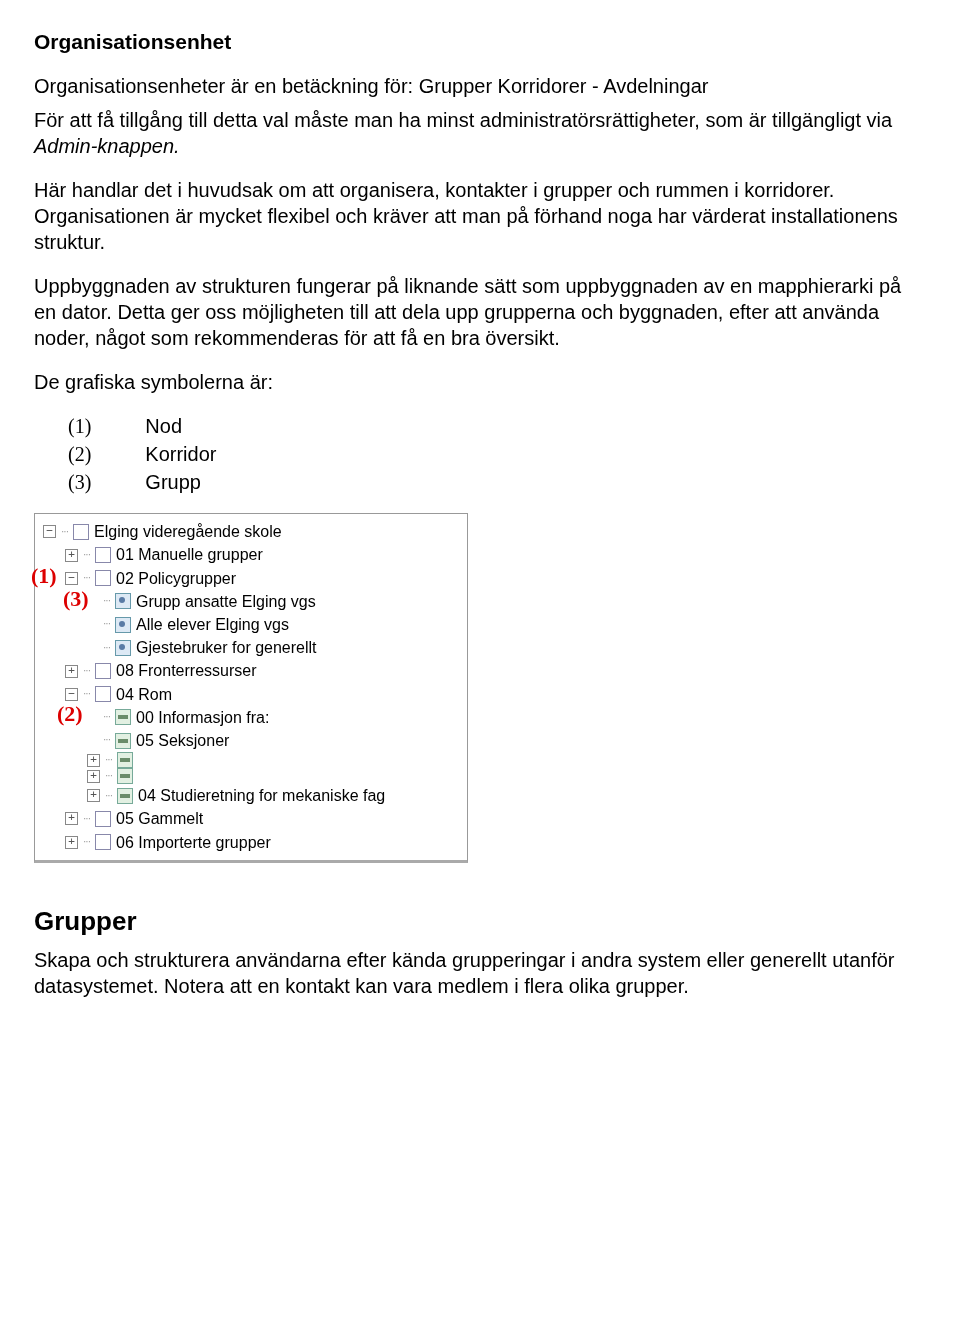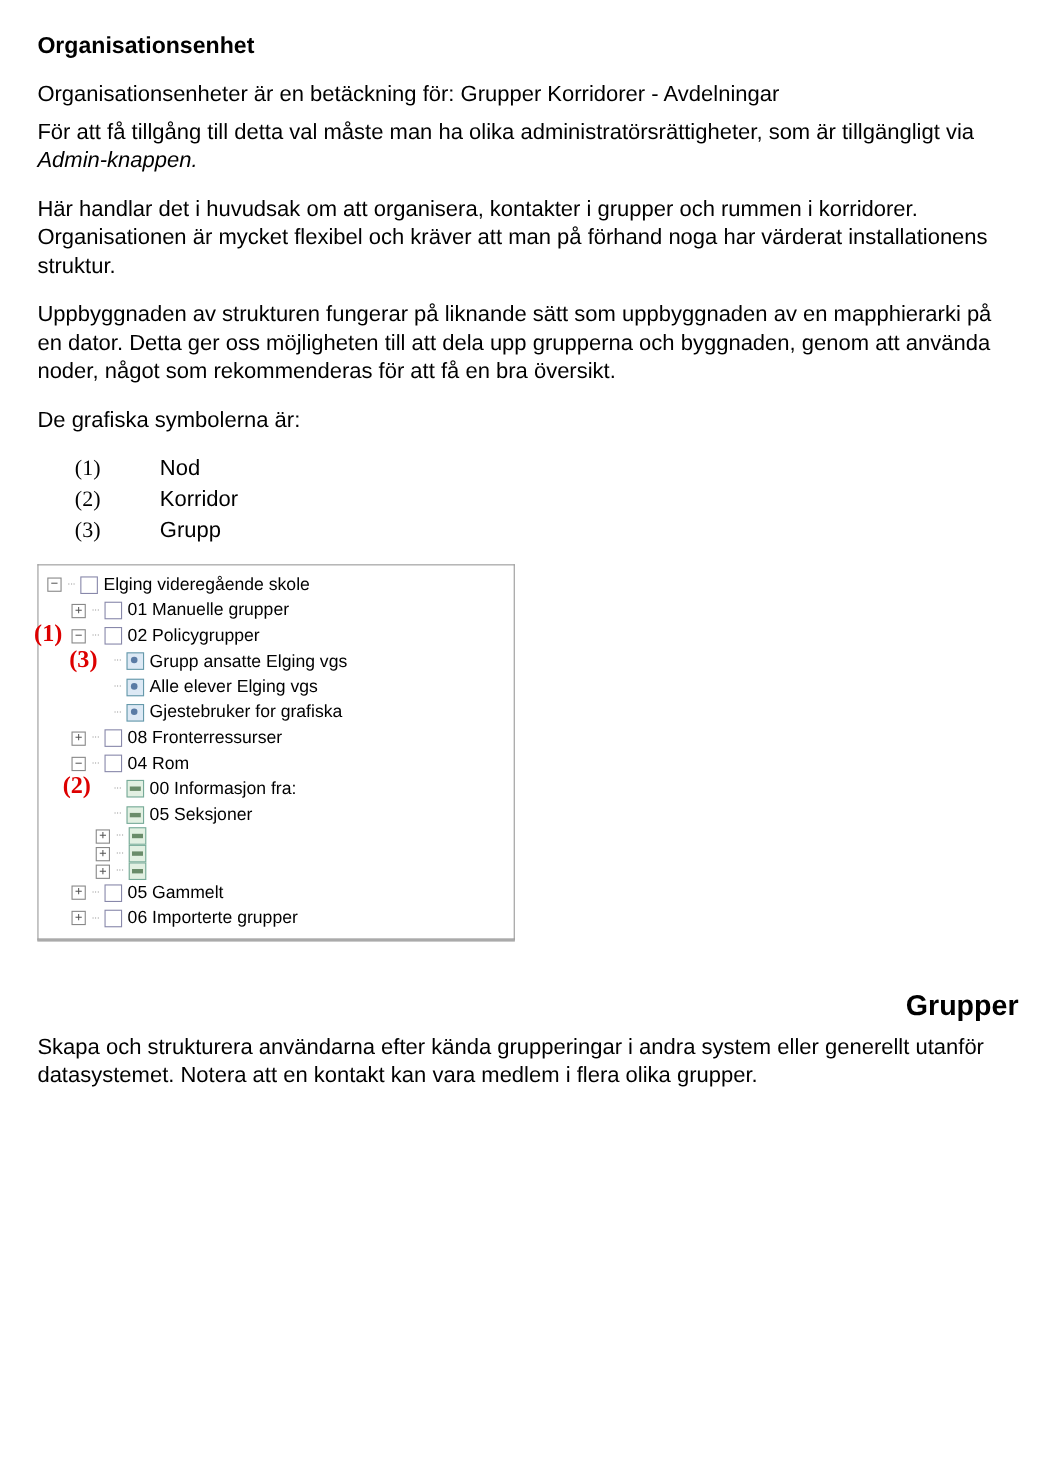--- a/index.html
+++ b/index.html
@@ -120,35 +120,34 @@
     left: -4px;
     font-family: "Times New Roman", serif;
     font-weight: bold;
     font-size: 22px;
     color: #d00;
   }
   .section2 {
     font-weight: bold;
     font-size: 26px;
     margin-bottom: 8px;
-    text-align: right;
   }
 </style>
 </head>
 <body>
 
 <div class="heading">Organisationsenhet</div>
 <div class="subtitle">Organisationsenheter är en betäckning för: Grupper Korridorer - Avdelningar</div>
 
 <div class="para">
-  <span>För att få tillgång till detta val måste man ha olika administratörsrättigheter, som är tillgängligt via </span><span class="italic">Admin-knappen.</span>
+  <span>För att få tillgång till detta val måste man ha minst administratörsrättigheter, som är tillgängligt via </span><span class="italic">Admin-knappen.</span>
 </div>
 
 <div class="para">Här handlar det i huvudsak om att organisera, kontakter i grupper och rummen i korridorer. Organisationen är mycket flexibel och kräver att man på förhand noga har värderat installationens struktur.</div>
-<div class="para">Uppbyggnaden av strukturen fungerar på liknande sätt som uppbyggnaden av en mapphierarki på en dator. Detta ger oss möjligheten till att dela upp grupperna och byggnaden, genom att använda noder, något som rekommenderas för att få en bra översikt.</div>
+<div class="para">Uppbyggnaden av strukturen fungerar på liknande sätt som uppbyggnaden av en mapphierarki på en dator. Detta ger oss möjligheten till att dela upp grupperna och byggnaden, efter att använda noder, något som rekommenderas för att få en bra översikt.</div>
 <div class="para">De grafiska symbolerna är:</div>
 
 <div class="legend">
   <div class="legend-row">
     <span class="legend-num">(1)</span>
     <span class="legend-label">Nod</span>
   </div>
   <div class="legend-row">
     <span class="legend-num">(2)</span>
     <span class="legend-label">Korridor</span>
@@ -203,21 +202,21 @@
                 <span class="dots">···</span>
                 <span class="icon icon-group"></span>
                 <span>Alle elever Elging vgs</span>
               </div>
                 </li>
               <li>
                   <div class="row">
                 <span class="toggle blank"></span>
                 <span class="dots">···</span>
                 <span class="icon icon-group"></span>
-                <span>Gjestebruker for grafiska</span>
+                <span>Gjestebruker for generellt</span>
               </div>
                 </li>
             </ul>
           </li>
           <li>
               <div class="row">
             <span class="toggle">+</span>
             <span class="dots">···</span>
             <span class="icon icon-node"></span>
             <span>08 Fronterressurser</span>
@@ -259,20 +258,21 @@
                 <span class="toggle">+</span>
                 <span class="dots">···</span>
                 <span class="icon icon-corridor"></span>
               </div>
                 </li>
               <li>
                   <div class="row">
                 <span class="toggle">+</span>
                 <span class="dots">···</span>
                 <span class="icon icon-corridor"></span>
+                <span>04 Studieretning for mekaniske fag</span>
               </div>
                 </li>
             </ul>
           </li>
           <li>
               <div class="row">
             <span class="toggle">+</span>
             <span class="dots">···</span>
             <span class="icon icon-node"></span>
             <span>05 Gammelt</span>

